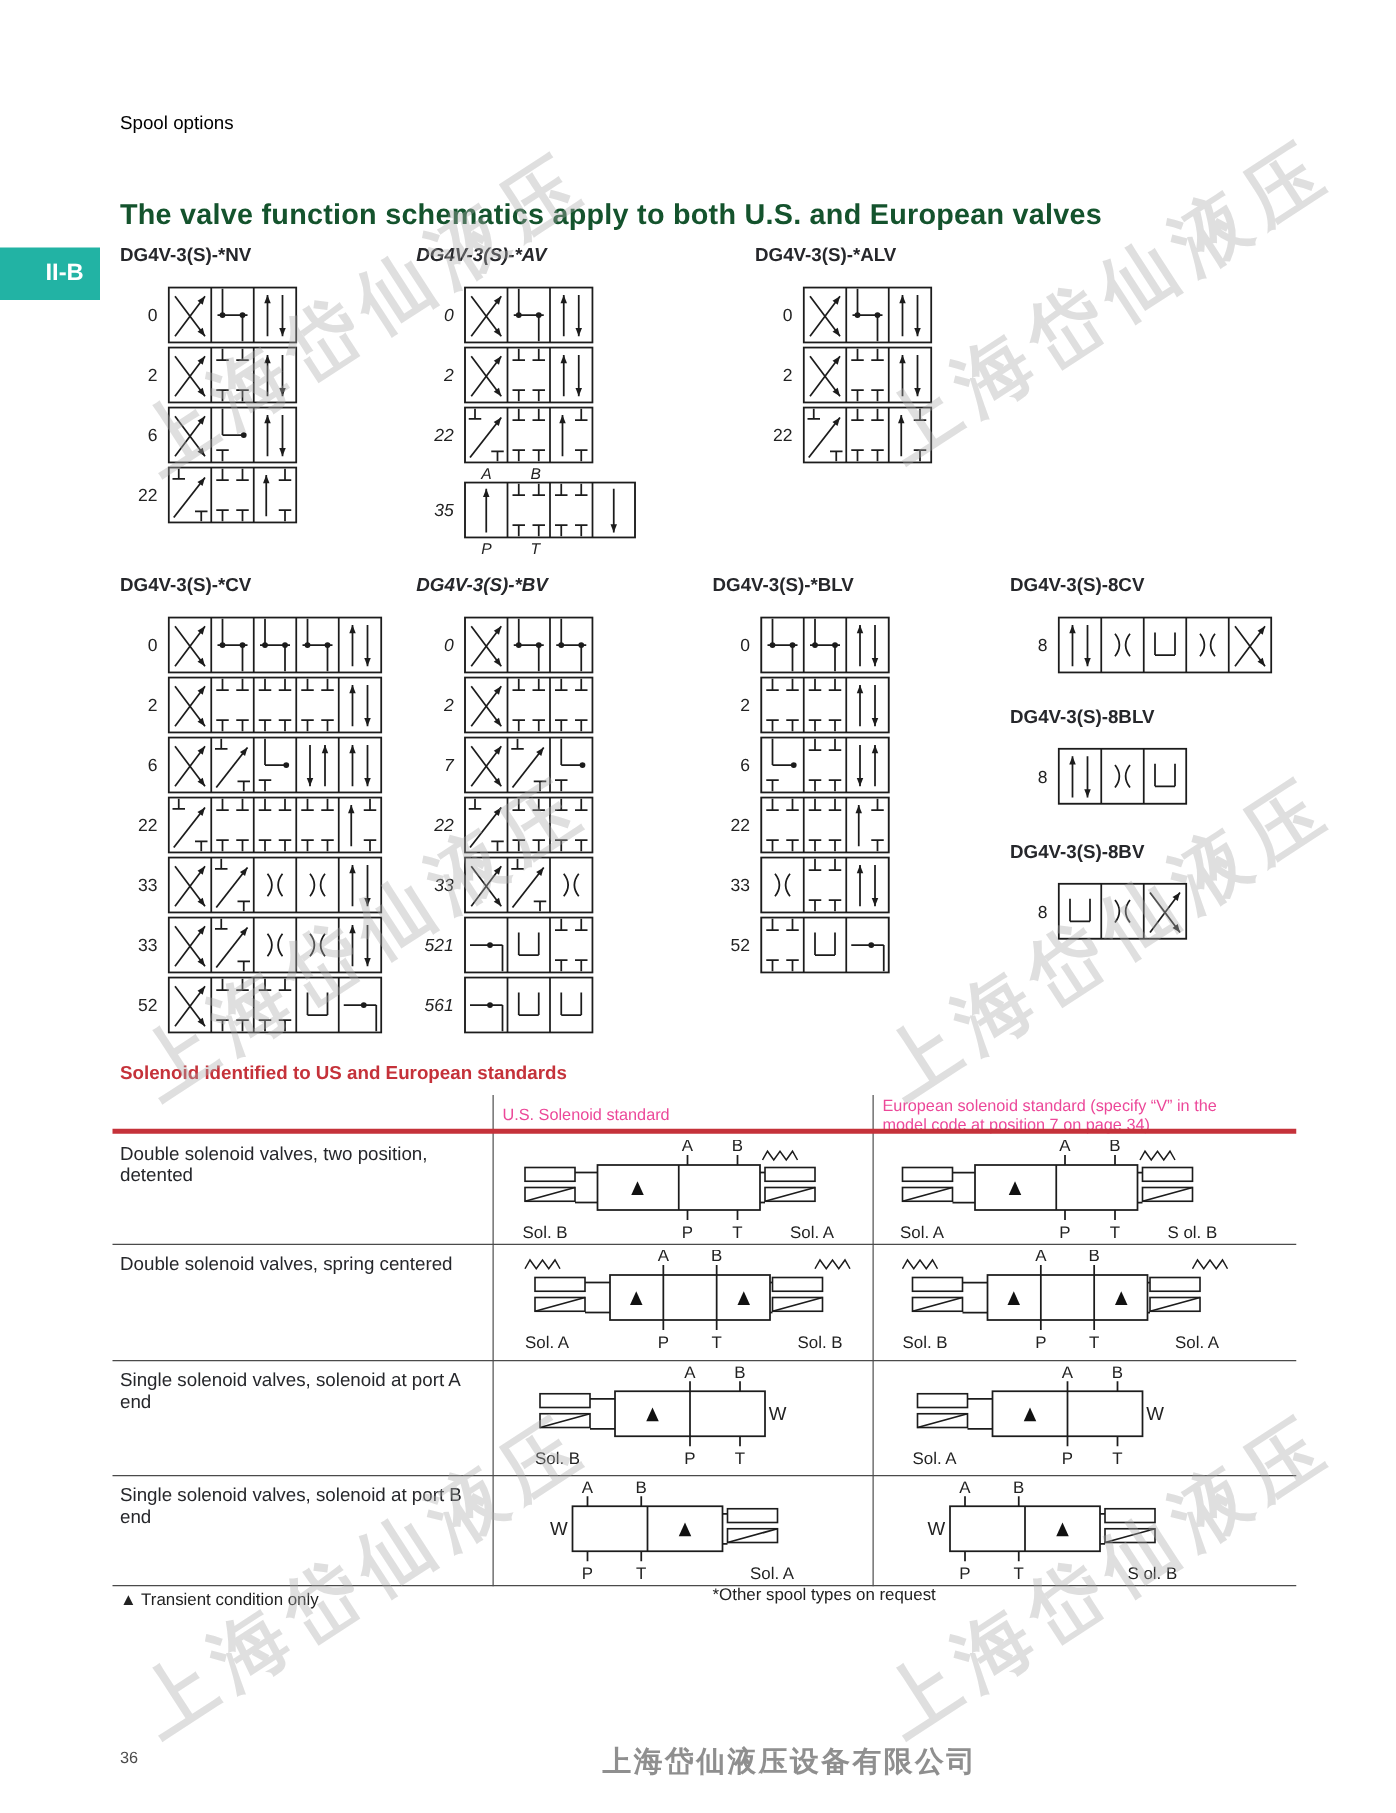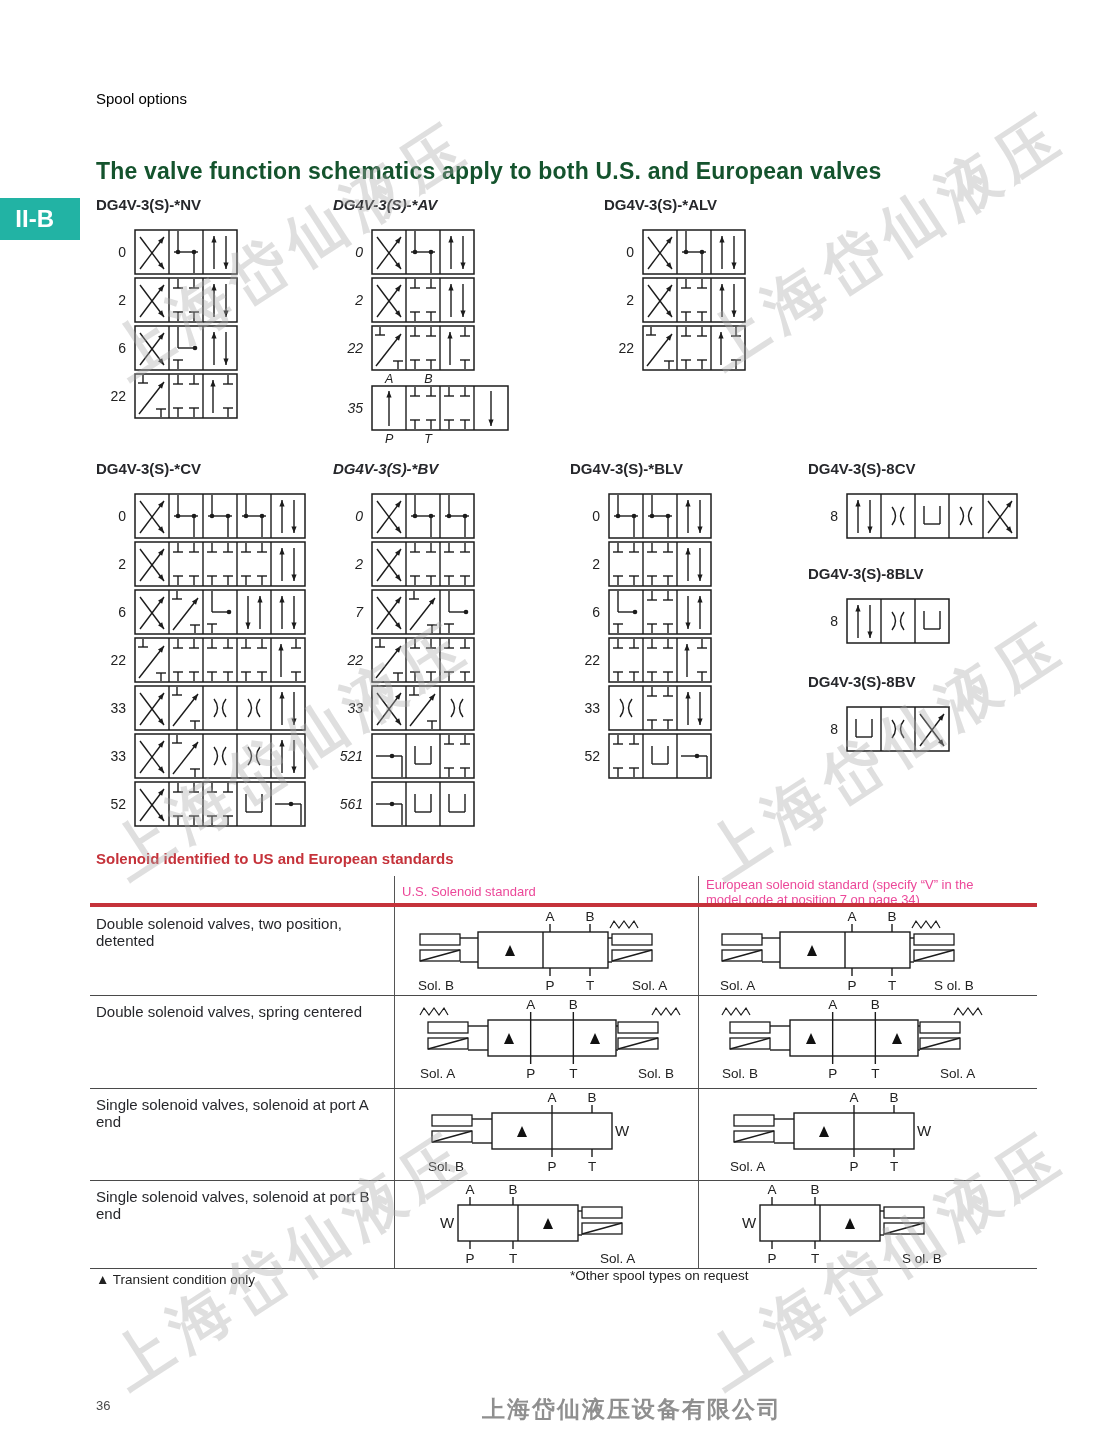--- a/index.html
+++ b/index.html
@@ -7,22 +7,22 @@
     position:relative;width:1117px;height:1450px;background:#ffffff;
     font-family:"Liberation Sans", sans-serif;color:#26272b;overflow:hidden;
     margin:0 auto;
   }
   .abs{position:absolute;}
   .page-title{font-size:28px;font-weight:bold;color:#c9353c;}
   .subtitle{font-size:15px;color:#000000;text-align:center;}
   .section-heading{font-size:23px;font-weight:bold;color:#14532d;letter-spacing:0.2px;}
   .tab{
     display:flex;align-items:center;justify-content:flex-end;
-    background:#22b3a4;color:#ffffff;font-weight:bold;font-size:24px;
-    padding-right:26px;box-sizing:border-box;
+    background:#22b3a4;color:#ffffff;font-weight:bold;font-size:19px;
+    padding-right:13px;box-sizing:border-box;
   }
   .group-title{font-size:15px;font-weight:bold;color:#26272b;}
   .spool-row{display:flex;align-items:center;margin-bottom:2px;height:46px;}
   .spool-num{width:30px;text-align:right;padding-right:8px;font-size:14px;color:#222;}
   .mini-label{font-size:12.5px;color:#222;letter-spacing:14px;margin-left:52px;line-height:12px;}
   .sol-heading{font-size:15px;font-weight:bold;color:#c5323a;}
   .col-header{font-size:13px;color:#ec4899;line-height:15px;}
   .row-label{font-size:15px;color:#26272b;}
   .note{font-size:13.5px;color:#222;}
   .hline{background:#4a4a4a;height:1px;}

